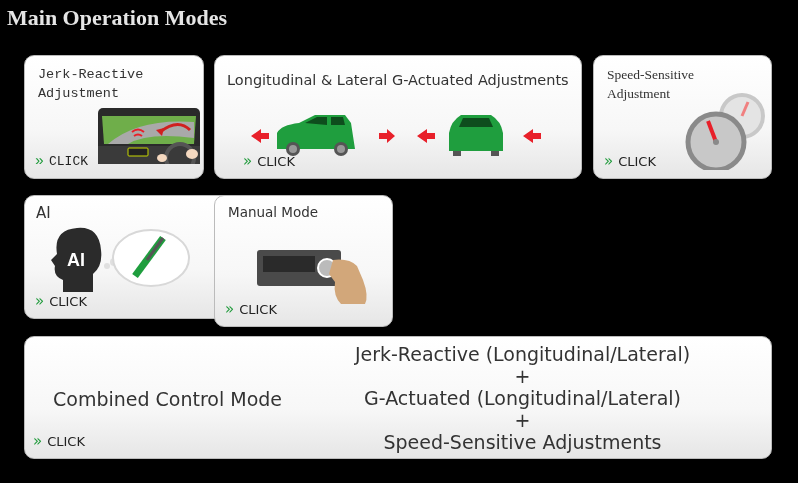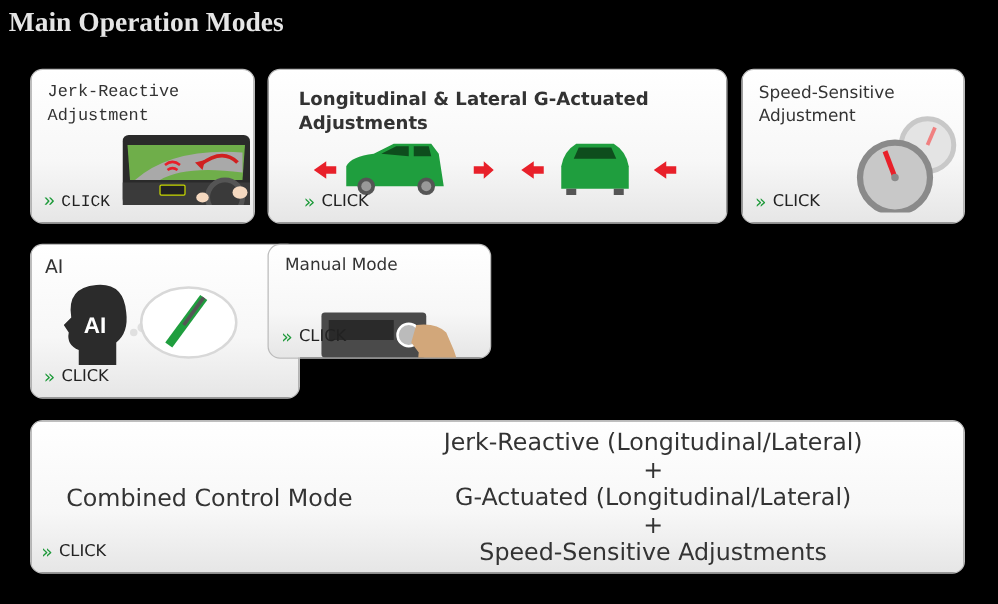--- a/index.html
+++ b/index.html
@@ -36,21 +36,21 @@
     <ellipse cx="94" cy="46" rx="6" ry="5" fill="#f5d9c0"></ellipse>
     <ellipse cx="64" cy="50" rx="5" ry="4" fill="#f5d9c0"></ellipse>
   </svg>
   <div class="click">
       <span class="chev">»</span>
       <span>CLICK</span>
     </div>
 </div>
 
 <div class="card" style="left:214px;top:55px;width:368px;height:124px;">
-  <div class="label" style="left:24px;top:15px;font-size:14.5px;font-weight:bold;">Longitudinal &amp; Lateral G-Actuated Adjustments</div>
+  <div class="label" style="left:12px;top:15px;font-size:14.5px;">Longitudinal &amp; Lateral G-Actuated Adjustments</div>
   <svg class="ill" style="left:34px;top:55px;" width="300" height="45" viewBox="0 0 300 45">
     <polygon points="2,25 12,18 12,22 20,22 20,28 12,28 12,32" fill="#e8202a"></polygon>
     <path d="M28 38 L28 22 Q32 14 50 12 L66 4 L96 4 L102 12 L106 38 Z" fill="#1f9e3e"></path>
     <path d="M56 12 L68 6 L78 6 L78 14 Z M82 6 L94 6 L96 14 L82 14 Z" fill="#0e4d1d"></path>
     <circle cx="44" cy="38" r="7" fill="#555"></circle>
       <circle cx="44" cy="38" r="4" fill="#999"></circle>
     <circle cx="92" cy="38" r="7" fill="#555"></circle>
       <circle cx="92" cy="38" r="4" fill="#999"></circle>
     <polygon points="152,25 144,18 144,22 136,22 136,28 144,28 144,32" fill="#e8202a" transform="translate(-6,0)"></polygon>
     <polygon points="172,25 182,18 182,22 190,22 190,28 182,28 182,32" fill="#e8202a" transform="translate(-4,0)"></polygon>
@@ -60,21 +60,21 @@
       <rect x="242" y="40" width="8" height="5" fill="#555"></rect>
     <polygon points="296,25 286,18 286,22 278,22 278,28 286,28 286,32" fill="#e8202a" transform="translate(-4,0) scale(1,1) rotate(180 287 25)"></polygon>
   </svg>
   <div class="click" style="left:28px;">
       <span class="chev">»</span>
       <span>CLICK</span>
     </div>
 </div>
 
 <div class="card" style="left:593px;top:55px;width:179px;height:124px;">
-  <div class="label" style="left:13px;top:9px;">
+  <div class="label" style="left:13px;top:9px;font-family:Liberation Serif, serif;">
     <div>Speed-Sensitive</div>
     <div>Adjustment</div>
   </div>
   <svg class="ill" style="left:90px;top:36px;" width="84" height="78" viewBox="0 0 84 78">
     <circle cx="58" cy="24" r="21" fill="#e4e4e4" stroke="#c8c8c8" stroke-width="4"></circle>
     <line x1="58" y1="24" x2="64" y2="10" stroke="#f08080" stroke-width="3"></line>
     <circle cx="32" cy="50" r="28" fill="#c8c8c8" stroke="#8a8a8a" stroke-width="5"></circle>
     <line x1="32" y1="50" x2="24" y2="29" stroke="#e8202a" stroke-width="4"></line>
     <circle cx="32" cy="50" r="3" fill="#8a8a8a"></circle>
   </svg>
@@ -94,21 +94,21 @@
     <ellipse cx="100" cy="32" rx="38" ry="28" fill="#fff" stroke="#d8d8d8" stroke-width="2"></ellipse>
     <line x1="84" y1="50" x2="112" y2="12" stroke="#1f9e3e" stroke-width="7"></line>
     <line x1="96" y1="34" x2="112" y2="12" stroke="#555" stroke-width="3"></line>
   </svg>
   <div class="click">
       <span class="chev">»</span>
       <span>CLICK</span>
     </div>
 </div>
 
-<div class="card" style="left:214px;top:195px;width:179px;height:92px;">
+<div class="card" style="left:214px;top:195px;width:179px;height:132px;">
   <div class="label" style="left:13px;top:7px;">Manual Mode</div>
   <svg class="ill" style="left:42px;top:50px;" width="120" height="62" viewBox="0 0 120 62">
     <rect x="0" y="4" width="84" height="36" rx="3" fill="#4a4a4a"></rect>
     <rect x="6" y="10" width="52" height="16" fill="#2a2a2a"></rect>
     <circle cx="70" cy="22" r="9" fill="#bbb" stroke="#fff" stroke-width="2"></circle>
     <path d="M76 14 Q92 12 100 20 L106 34 Q112 50 108 58 L84 58 Q76 50 78 36 L72 28 Z" fill="#d2a77a"></path>
   </svg>
   <div class="click">
       <span class="chev">»</span>
       <span>CLICK</span>

